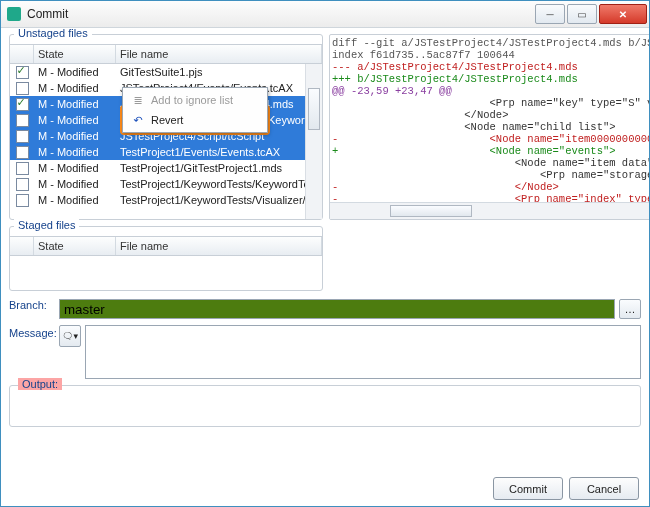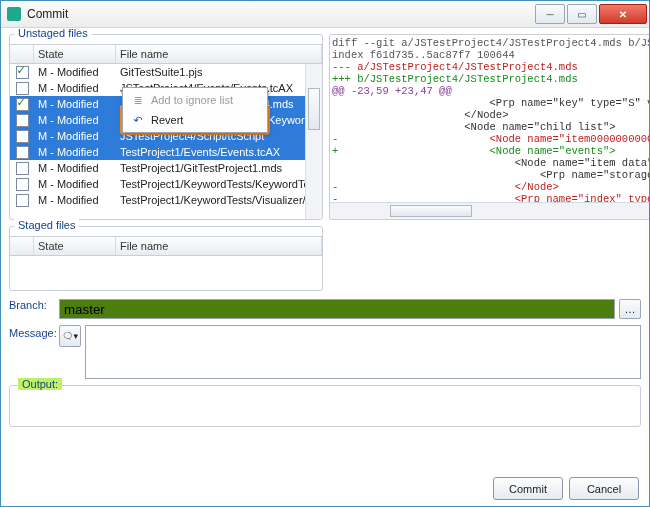--- a/index.html
+++ b/index.html
@@ -5,21 +5,21 @@
 html,body{margin:0;padding:0;font-family:"Segoe UI",Tahoma,sans-serif;font-size:11px;color:#222;background:#fff}
 .window{width:650px;height:507px;box-sizing:border-box;border:1px solid #3f8fbf;position:relative;display:flex;flex-direction:column}
 .titlebar{height:26px;background:linear-gradient(#fdfdfd,#ececec);border-bottom:1px solid #cfd6dc;display:flex;align-items:center;padding:0 2px 0 6px}
 .titlebar .wicon{width:14px;height:14px;border-radius:2px;background:#1fa88a;margin-right:6px;display:inline-block}
 .titlebar .title{flex:1;font-size:12px}
 .winbtns{display:flex;gap:0}
 .winbtn{width:28px;height:18px;border:1px solid #9aa6b3;background:linear-gradient(#f9fbfd,#e2e9f0);border-radius:2px;margin-left:2px;display:flex;align-items:center;justify-content:center;font-size:10px;color:#444}
 .winbtn.close{width:46px;background:linear-gradient(#f07a6a,#d53a2a);border-color:#a02015;color:#fff;font-weight:bold}
 .body{flex:1;padding:6px 8px 6px 8px;display:flex;flex-direction:column;gap:6px;overflow:hidden}
 .group{border:1px solid #c8cfd7;border-radius:3px;padding:4px 4px 6px 4px;position:relative}
-.group>legend{position:absolute;top:-8px;left:8px;background:#bef264;padding:0 4px;color:#15428b;font-size:11px}
+.group>legend{position:absolute;top:-8px;left:8px;background:#fca5a5;padding:0 4px;color:#15428b;font-size:11px}
 .toprow{display:flex;gap:6px;height:186px}
 .filespane{width:312px;display:flex;flex-direction:column;border:1px solid #c8cfd7;border-radius:3px;padding-top:9px;position:relative}
 .filespane>legend{position:absolute;top:-8px;left:4px;background:#fff;padding:0 4px;color:#15428b;font-size:11px}
 .listhdr{display:flex;background:linear-gradient(#fdfefe,#e8edf2);border-top:1px solid #c8cfd7;border-bottom:1px solid #c8cfd7;height:18px;}
 .listhdr .col{border-right:1px solid #d3dae1;padding:0 4px;font-size:11px;color:#333;height:100%;display:flex;align-items:center;box-sizing:border-box}
 .col.chk{width:24px;justify-content:center}
 .col.state{width:82px}
 .col.fname{flex:1}
 .listbody{flex:1;overflow:auto;position:relative}
 .row{display:flex;height:16px;align-items:center}

